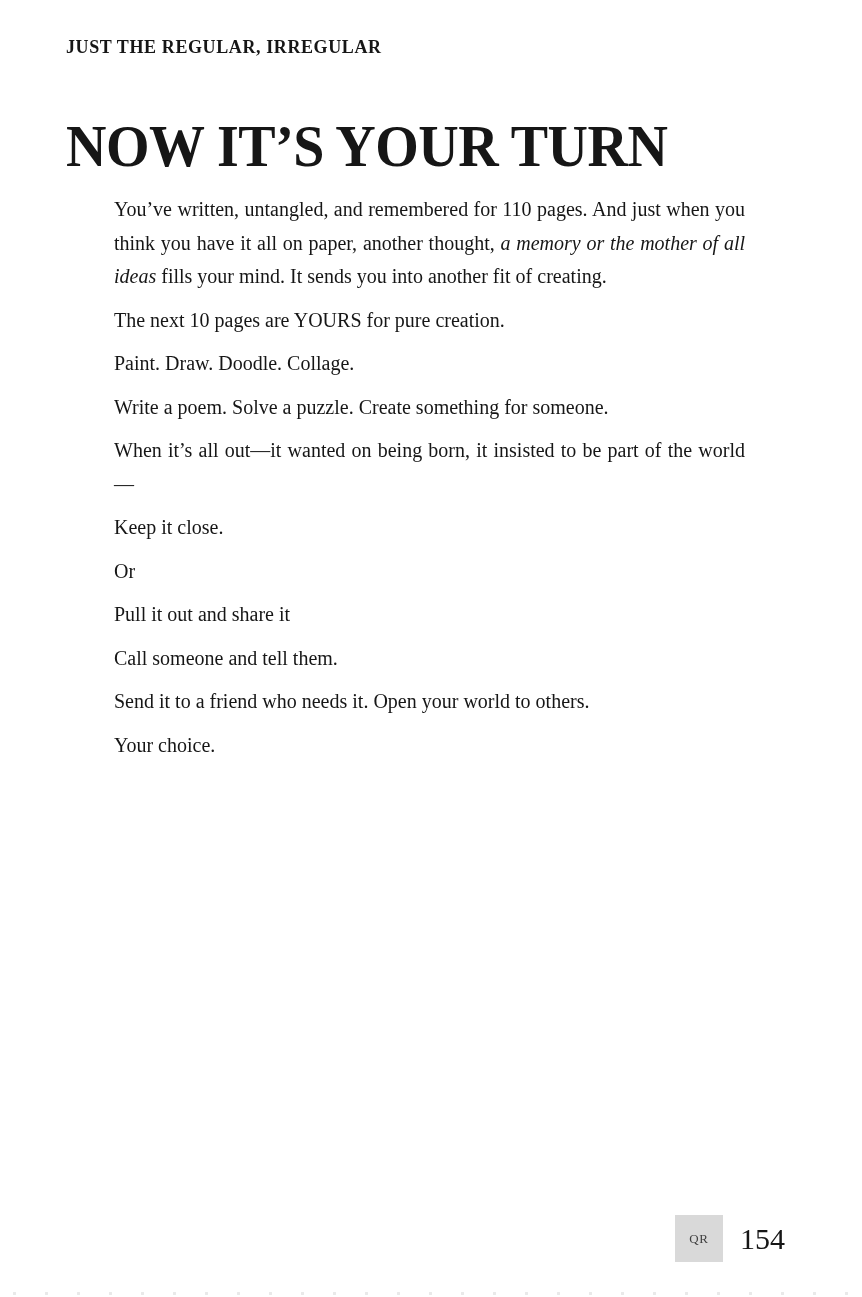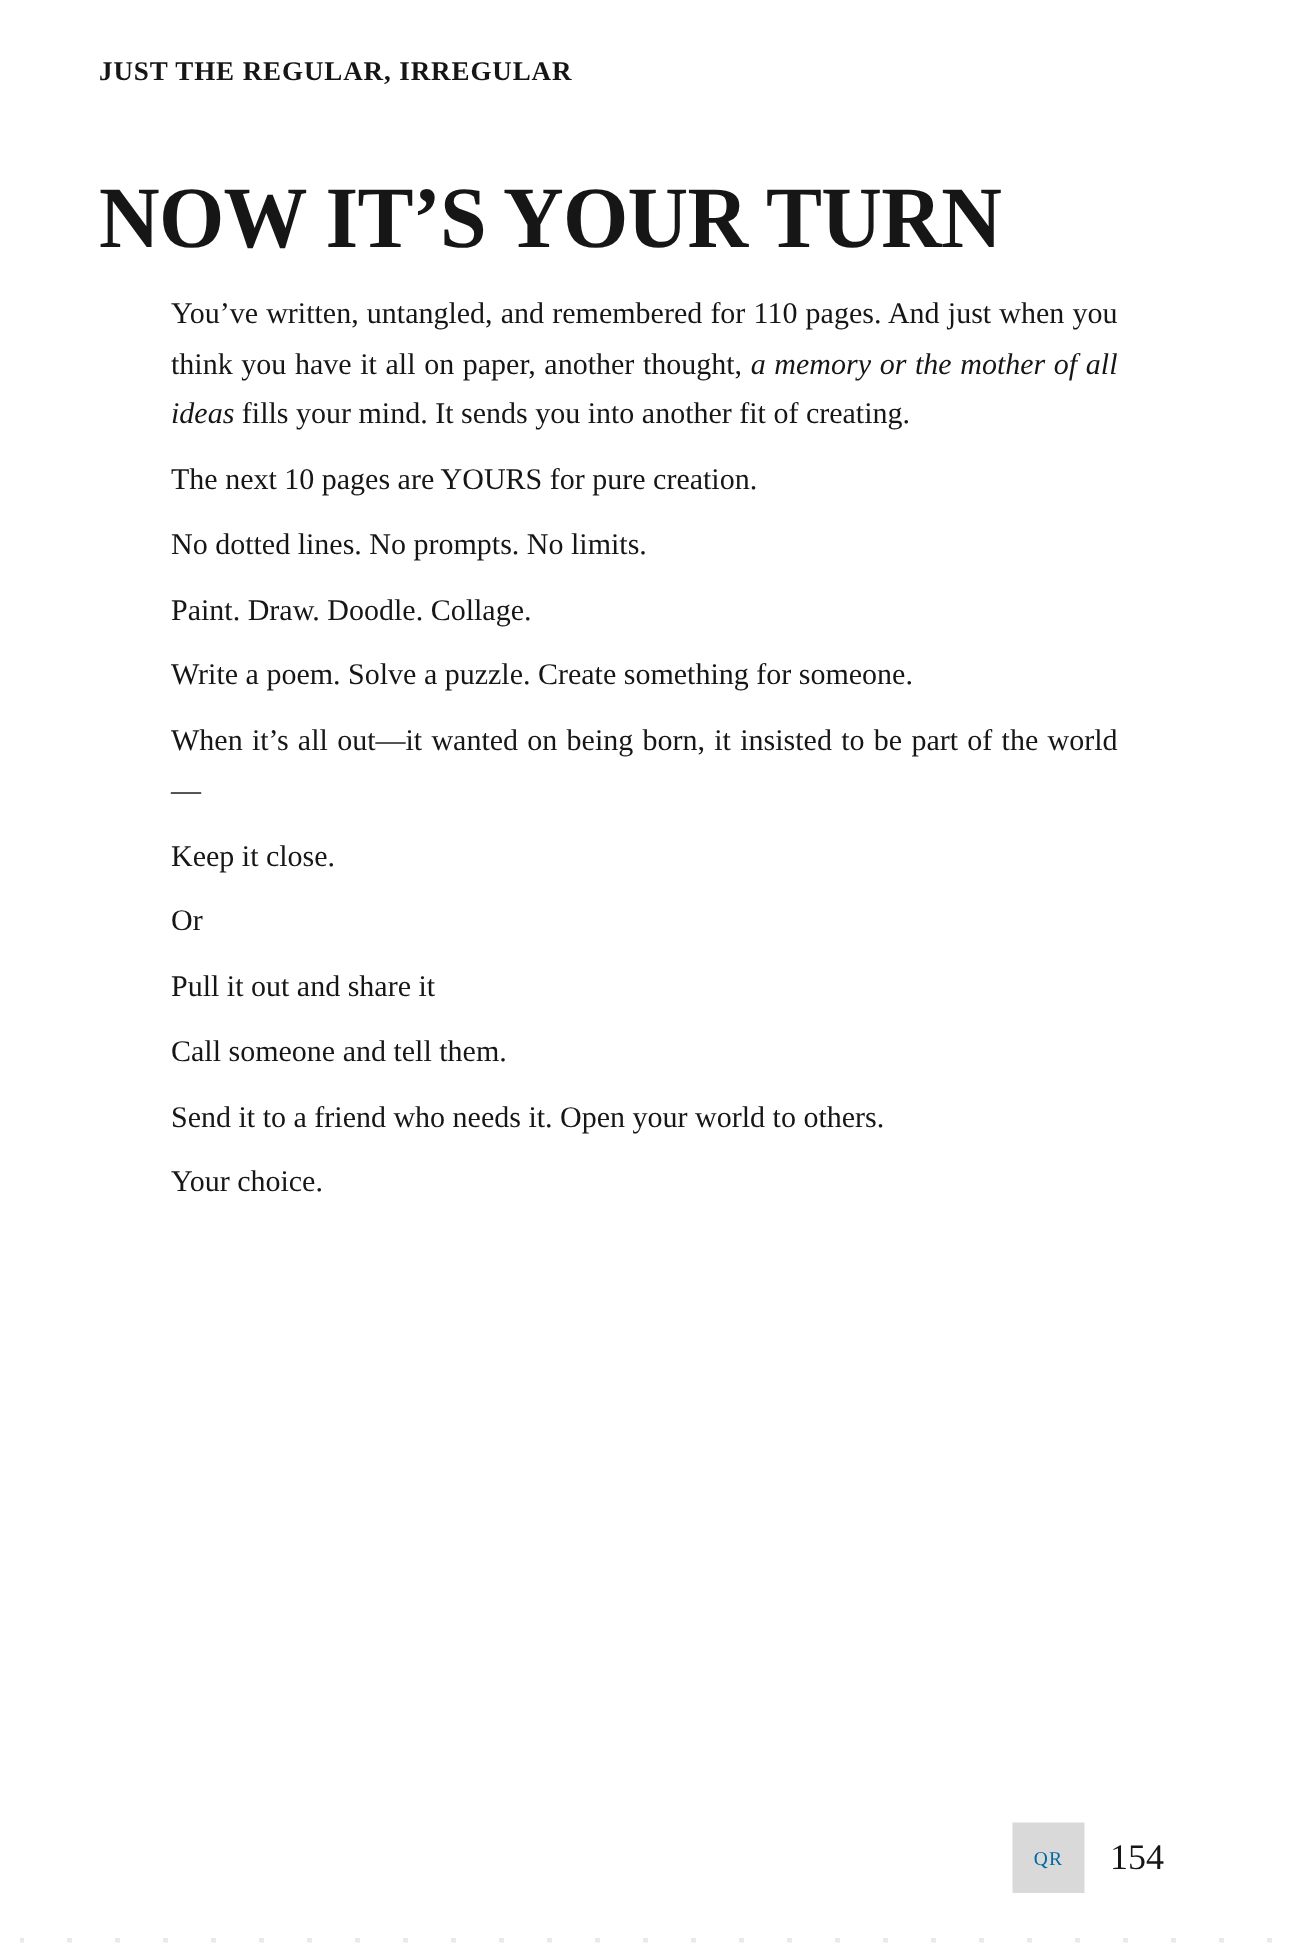--- a/index.html
+++ b/index.html
@@ -71,27 +71,27 @@
   }
   .qr-badge {
     width: 48px;
     height: 47px;
     background: var(--badge-bg);
     display: flex;
     align-items: center;
     justify-content: center;
     font-size: 13px;
     letter-spacing: 0.8px;
-    color: #0369a1;
+    color: #404040;
     font-family: "Liberation Serif", serif;
     cursor: pointer;
     border: none;
   }
   .page-number {
-    font-size: 24px;
+    font-size: 30px;
     line-height: 1;
     color: var(--ink);
     font-family: "Liberation Serif", serif;
   }
   .bottom-dots {
     position: absolute;
     left: 0;
     right: 0;
     bottom: 2px;
     height: 3px;
@@ -104,21 +104,20 @@
 </head>
 <body>
 
 <div class="page">
   <div class="content">
     <div class="kicker">JUST THE REGULAR, IRREGULAR</div>
     <h1 class="title">NOW IT’S YOUR TURN</h1>
     <div class="paragraphs">
         <p><span class="run-regular">You’ve written, untangled, and remembered for 110 pages. And just when you think you have it all on paper, another thought, </span><span class="run-italic">a memory or the mother of all ideas</span><span class="run-regular"> fills your mind. It sends you into another fit of creating.</span></p>
         <p><span class="run-regular">The next 10 pages are YOURS for pure creation.</span></p>
-        <p><span class="run-regular">No dotted lines. No prompts. No limits.</span></p>
         <p><span class="run-regular">Paint. Draw. Doodle. Collage.</span></p>
         <p><span class="run-regular">Write a poem. Solve a puzzle. Create something for someone.</span></p>
         <p><span class="run-regular">When it’s all out—it wanted on being born, it insisted to be part of the world—</span></p>
         <p><span class="run-regular">Keep it close.</span></p>
         <p><span class="run-regular">Or</span></p>
         <p><span class="run-regular">Pull it out and share it</span></p>
         <p><span class="run-regular">Call someone and tell them.</span></p>
         <p><span class="run-regular">Send it to a friend who needs it. Open your world to others.</span></p>
         <p><span class="run-regular">Your choice.</span></p>
       </div>

